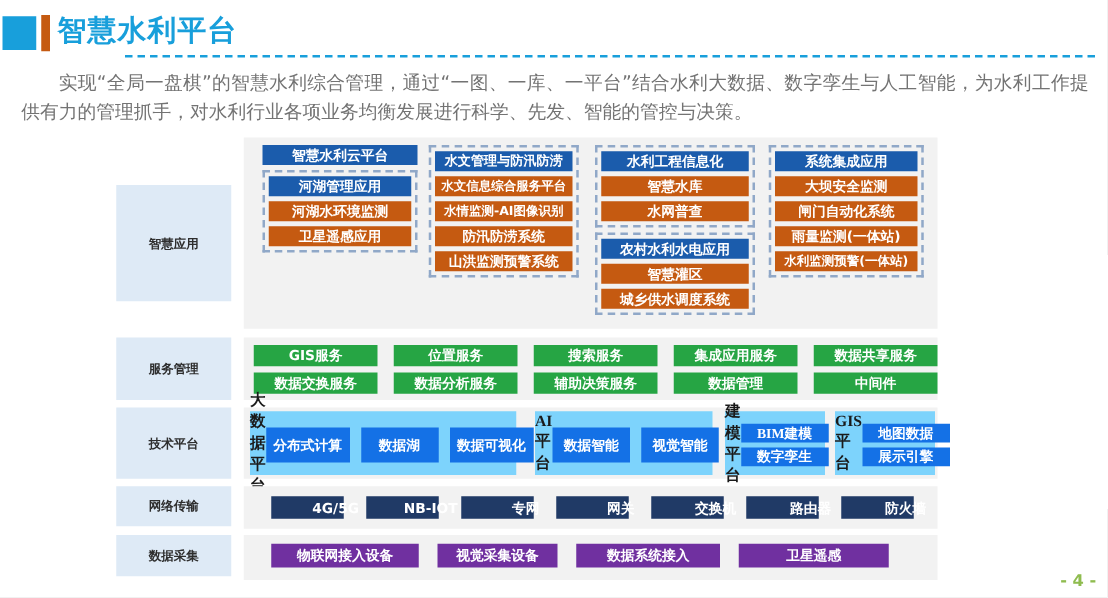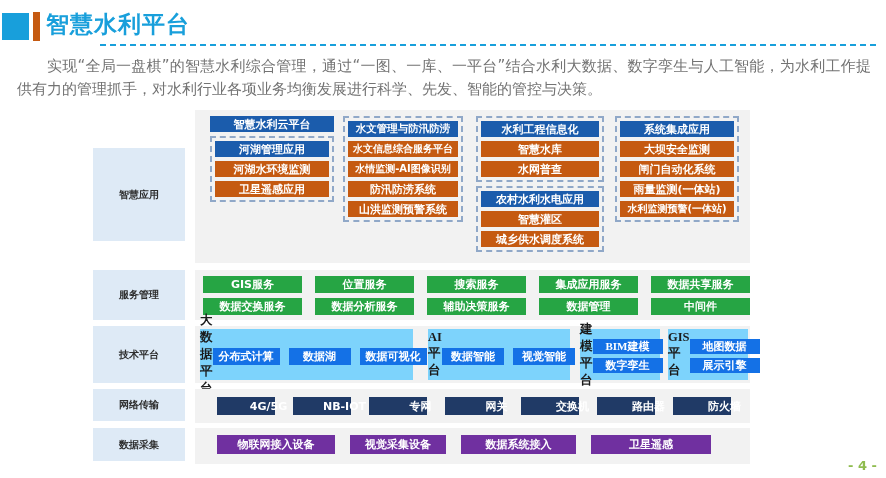--- a/index.html
+++ b/index.html
@@ -25,21 +25,21 @@
   .app-col { position:absolute; top:6px; display:flex; flex-direction:column; gap:4px; }
   .dgroup { border:2px dashed #90A8C8; padding:3px; display:flex; flex-direction:column; gap:4px; }
   
   .svc-grid { position:absolute; left:8px; top:6px; display:grid; grid-template-columns:repeat(5,99px); gap:5px 13px; }
   .svc { background:#26A544; height:17px; }
   
   .tech-card { position:absolute; top:3px; height:51px; background:#7dd3fc; display:flex; flex-direction:row; align-items:center;font-family:Liberation Serif, serif; }
   .tech-title { font-size:12.5px; font-weight:bold; color:#1a1a1a; height:17px; display:flex; align-items:center; }
   .tech-row { display:flex; gap:9px; margin-top:3px; }
   .tech-stack { display:flex; flex-direction:column; gap:4px; margin-top:2px; }
-  .tb { background:#1471E6; height:17px; padding:0 6px; min-width:62px; }
+  .tb { background:#1471E6; height:28px; padding:0 6px; min-width:62px; }
   .tb.sm { height:15px; min-width:70px; }
   
   .net-row { position:absolute; left:22px; top:8px; display:flex; gap:18px; }
   .net { background:#203A66; width:58px; height:18px;padding-left:45px; }
   
   .dc-row { position:absolute; left:22px; top:7px; display:flex; gap:15px; }
   .dc { background:#7030A0; height:19px; }
   
   .page-num { position:absolute; right:9px; bottom:5px; font-size:13px; font-weight:bold; color:#8FBC4F; }
 </style>

